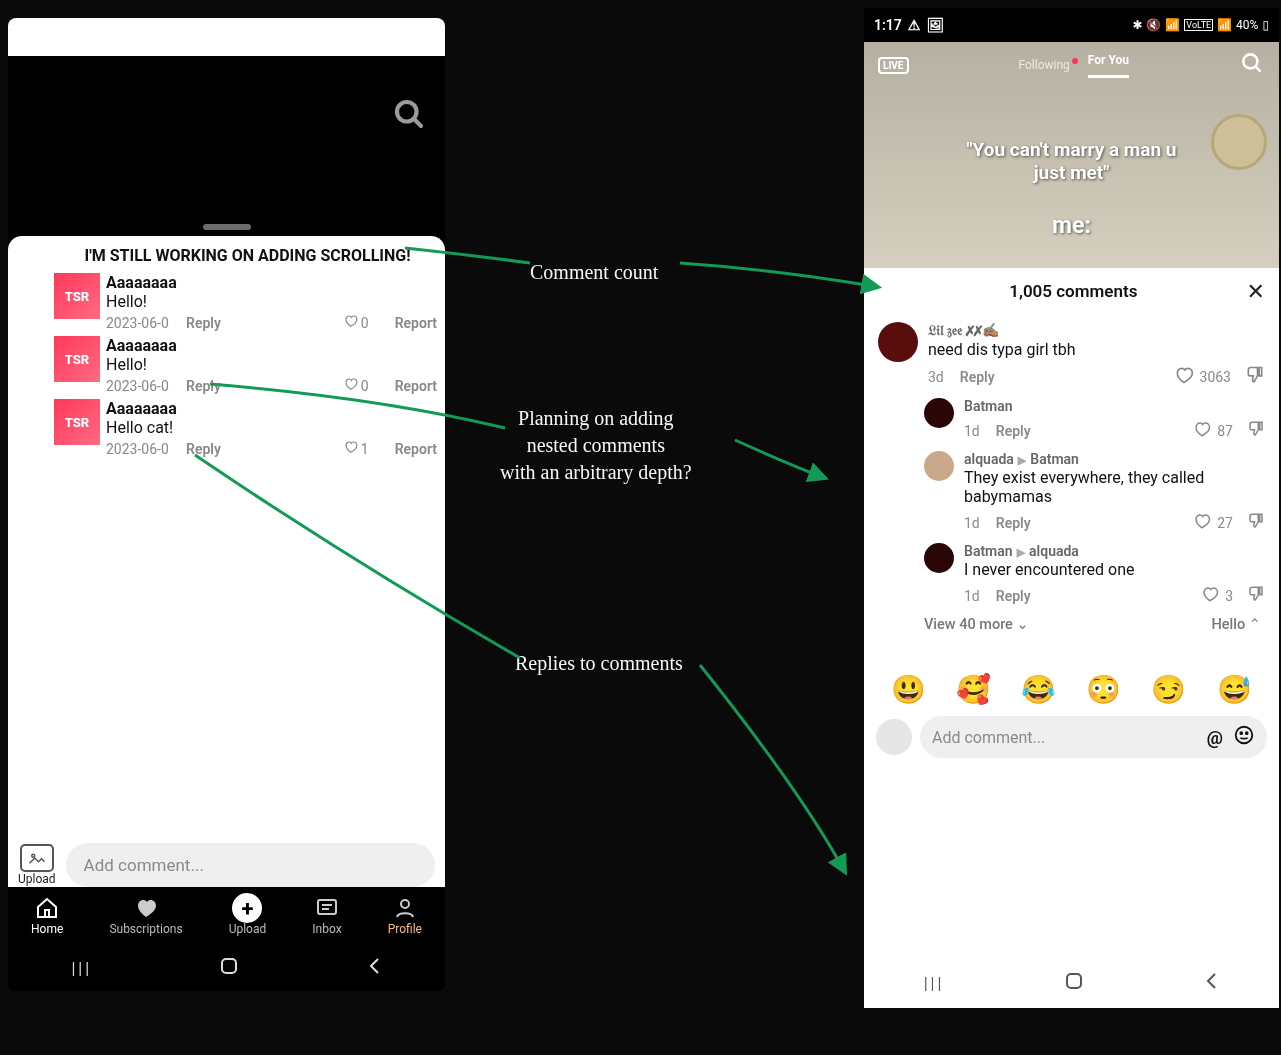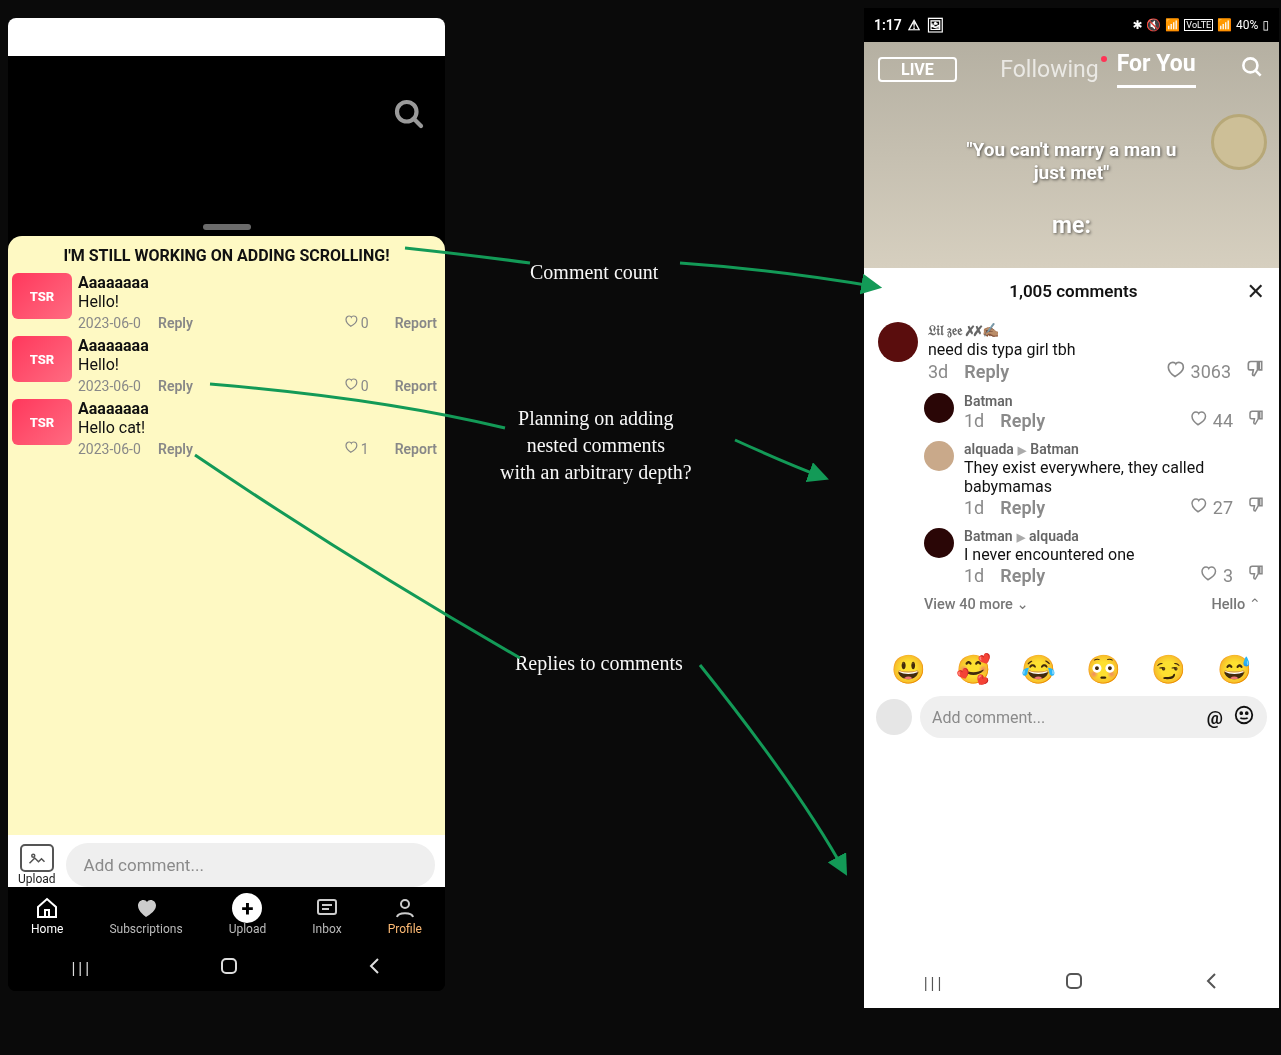--- a/index.html
+++ b/index.html
@@ -32,29 +32,30 @@
   }
   .phone-left .search-icon-big {
     position: absolute; right: 18px; top: 40px; color: #9a9a9a;
   }
   .phone-left .drag-handle {
     position: absolute; top: 206px; left: 50%; transform: translateX(-50%);
     width: 48px; height: 6px; background: #6b6b6b; border-radius: 3px;
   }
   .phone-left .sheet {
     position: absolute; top: 218px; left: 0; right: 0; bottom: 148px;
-    background: #fef9c3; border-top-left-radius: 14px; border-top-right-radius: 14px;
+    background: #ffffff; border-top-left-radius: 14px; border-top-right-radius: 14px;
     padding-top: 6px;
+    padding-left: 42px;
   }
   .sheet-title {
     text-align: center; font-weight: 700; font-size: 16px; padding: 4px 8px 6px;
   }
   .lcomment { display: flex; padding: 2px 8px 2px 4px; }
   .lavatar {
-    width: 60px; height: 46px; border-radius: 6px;
+    width: 46px; height: 46px; border-radius: 0;
     background: linear-gradient(135deg,#ff385c,#ff6b81);
     color:#fff; font-weight:800; font-size:13px; display:flex; align-items:center; justify-content:center;
     margin-right: 6px; flex-shrink:0;
   }
   .lc-body { flex:1; }
   .lc-user { font-weight:700; font-size:16px; }
   .lc-text { font-size:16px; }
   .lc-meta { display:flex; align-items:center; font-size:14px; color:#888; margin-top:2px; gap: 0;}
   .lc-date { width: 80px; }
   .lc-reply { font-weight:600; }
@@ -96,42 +97,42 @@
   }
   .status-left { display:flex; align-items:center; gap:6px; font-weight:600;}
   .status-right { display:flex; align-items:center; gap:4px; font-size:12px;}
 
   .tiktok-top {
     position:relative; height:226px;
     background: linear-gradient(#b5b0a2,#d6cfbf);
     color:#fff;
   }
   .tt-header { position:absolute; top:8px; left:0; right:0; display:flex; align-items:center; justify-content:space-between; padding:0 14px;}
-  .tt-tabs { display:flex; gap:18px; font-size:23px; align-items:center;}
+  .tt-tabs { display:flex; gap:18px; font-size:12px; align-items:center;}
   .tt-following { color:rgba(255,255,255,.7); position:relative;}
   .tt-dot { position:absolute; top:0; right:-8px; width:6px; height:6px; background:#ff3355; border-radius:50%;}
   .tt-foryou { font-weight:700; border-bottom:3px solid #fff; padding-bottom:8px;}
   .tt-caption { position:absolute; top:96px; left:0; right:0; text-align:center; font-weight:700; font-size:19px; text-shadow:1px 1px 3px rgba(0,0,0,.6);}
   .tt-caption .line2 { margin-top:28px; font-size:23px;}
   .lamp { position:absolute; right:12px; top:72px; width:56px; height:56px; background:#cdbf97; border-radius:50%; border:3px solid #b7a878;}
 
   .tt-sheet { position:absolute; top:260px; left:0; right:0; bottom:50px; background:#fff; }
   .tt-sheet-head { display:flex; align-items:center; height:46px; padding:0 14px; border-bottom:0;}
   .tt-count { flex:1; text-align:center; font-size:17px; font-weight:600;}
   .tt-close { font-size:22px; color:#222; }
 
   .rcomment { display:flex; padding:8px 14px 2px; }
   .rcomment.nested { padding-left: 60px; }
   .ravatar { width:40px; height:40px; border-radius:50%; margin-right:10px; flex-shrink:0;}
   .rcomment.nested .ravatar { width:30px; height:30px; }
   .rc-body { flex:1; }
   .rc-user { font-size:14px; color:#666; font-weight:600;}
   .rc-user .arrow { color:#aaa; margin:0 4px; font-size:11px;}
   .rc-text { font-size:16px; color:#111; margin-top:1px;}
-  .rc-meta { display:flex; align-items:center; font-size:18px; color:#8a8a8a; }
+  .rc-meta { display:flex; align-items:center; font-size:14px; color:#8a8a8a; margin-top:6px;}
   .rc-time { margin-right:16px;}
   .rc-reply { font-weight:600;}
   .rc-right { margin-left:auto; display:flex; align-items:center; gap:6px;}
   .thumb-d { margin-left:8px; color:#888;}
 
   .view-more-row { display:flex; justify-content:space-between; padding:8px 18px 8px 60px; color:#777; font-size:14.5px; font-weight:500;}
 
   .emoji-row { display:flex; justify-content:space-around; align-items:center; padding:4px 12px 4px; font-size:28px;}
   .input-row { display:flex; align-items:center; padding: 6px 12px 12px; gap:8px;}
   .in-avatar { width:36px; height:36px; border-radius:50%; background:#e6e6e6;}
@@ -308,21 +309,21 @@
       <span>📶</span>
       <span style="font-size:9px;border:1px solid #fff;padding:0 1px;">VoLTE</span>
       <span>📶</span>
       <span>40%</span>
       <span>▯</span>
     </div>
   </div>
 
   <div class="tiktok-top">
     <div class="tt-header">
-      <span style="border:2px solid #fff;border-radius:4px;padding:1px 21px;font-size:16px;font-weight:700;">LIVE</span>
+      <span style="border:2px solid #fff;border-radius:4px;padding:1px 3px;font-size:10px;font-weight:700;">LIVE</span>
       <div class="tt-tabs">
         <span class="tt-following"><span>Following</span><span class="tt-dot"></span></span>
         <span class="tt-foryou">For You</span>
       </div>
       <span><svg width="26" height="26" viewBox="0 0 24 24" fill="none" stroke="#fff" stroke-width="2.4">
             <circle cx="10.5" cy="10.5" r="6.5"></circle>
             <line x1="20" y1="20" x2="15.2" y2="15.2"></line>
           </svg></span>
     </div>
     <div class="lamp"></div>
@@ -365,21 +366,21 @@
       <div class="ravatar" style="background:#2a0606"></div>
       <div class="rc-body">
         <div class="rc-user">Batman</div>
         <div class="rc-meta">
           <span class="rc-time">1d</span>
           <span class="rc-reply">Reply</span>
           <span class="rc-right">
             <span><svg width="18" height="18" viewBox="0 0 24 24" fill="none" stroke="#888" stroke-width="2">
                   <path d="M12 21s-8-5.3-8-11.2C4 6.4 6.4 4 9.4 4c1.6 0 3 .8 3.6 2 .6-1.2 2-2 3.6-2C19.6 4 22 6.4 22 9.8 22 15.7 12 21 12 21z"></path>
                 </svg></span>
-            <span>44</span>
+            <span>87</span>
             <span class="thumb-d"><svg width="18" height="18" viewBox="0 0 24 24" fill="none" stroke="#888" stroke-width="2">
                   <path d="M17 3h3v10h-3zM14 3H7a3 3 0 0 0-3 3v5a2 2 0 0 0 2 2h4l-1 5a2 2 0 0 0 2 2l4-7V3z"></path>
                 </svg></span>
           </span>
         </div>
       </div>
     </div>
 
     <div class="rcomment nested">
       <div class="ravatar" style="background:#c9a98a"></div>

